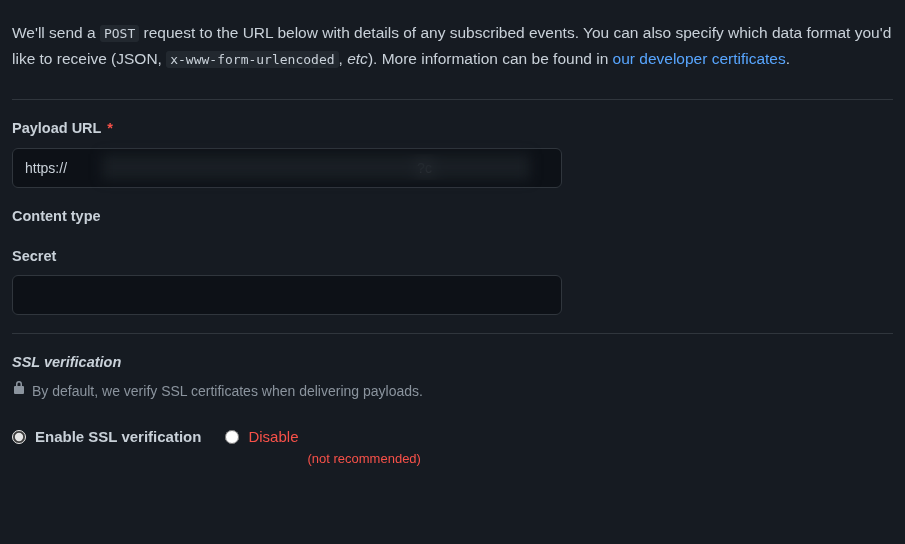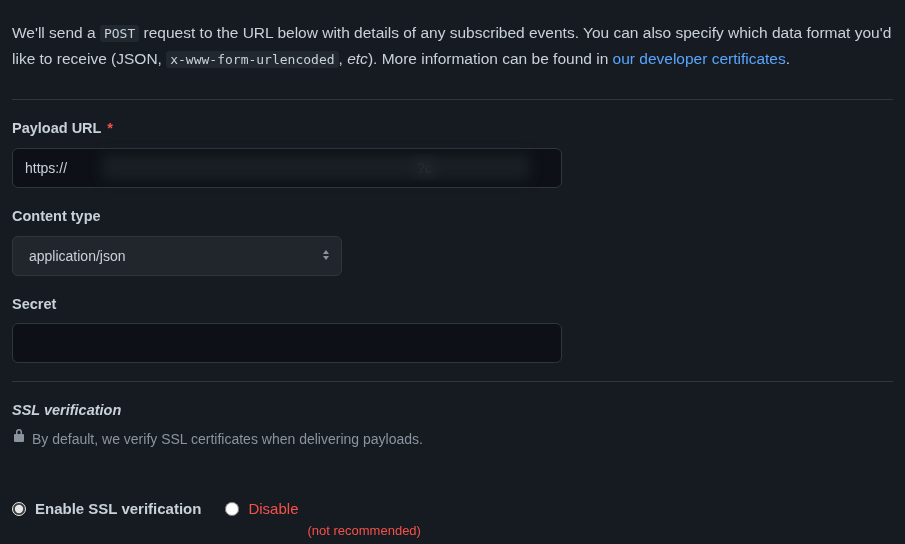--- a/index.html
+++ b/index.html
@@ -102,21 +102,21 @@
       color: #c9d1d9;
       margin-bottom: 6px;
       font-style: italic;
     }
     .ssl-note {
       display: flex;
       align-items: center;
       gap: 6px;
       color: #8b949e;
       font-size: 14px;
-      margin-bottom: 28px;
+      margin-bottom: 4px;
     }
     .radio-row {
       display: flex;
       align-items: center;
       gap: 24px;
     }
     .radio-item {
       display: flex;
       align-items: center;
       gap: 9px;
@@ -158,30 +158,20 @@
     <span class="required">*</span>
   </label>
   <div class="blur-wrapper">
     <input type="text" class="text-input" value="https://                                                                                          ?c" style="">
     <div class="blur-overlay"></div>
   </div>
 </div>
 
 <div class="form-group">
   <label class="label">Content type</label>
-  <div class="select-wrapper">
-    <select class="select-input">
-      <option>application/json</option>
-    </select>
-    <span class="select-caret">
-      <svg width="12" height="16" viewBox="0 0 12 16" fill="currentColor">
-          <path d="M6 3l3 4H3l3-4zM6 13l-3-4h6l-3 4z"></path>
-        </svg>
-    </span>
-  </div>
 </div>
 
 <div class="form-group">
   <label class="label">Secret</label>
   <input type="password" class="text-input" value="" style="">
 </div>
 
 <hr class="divider">
 
 <div>

